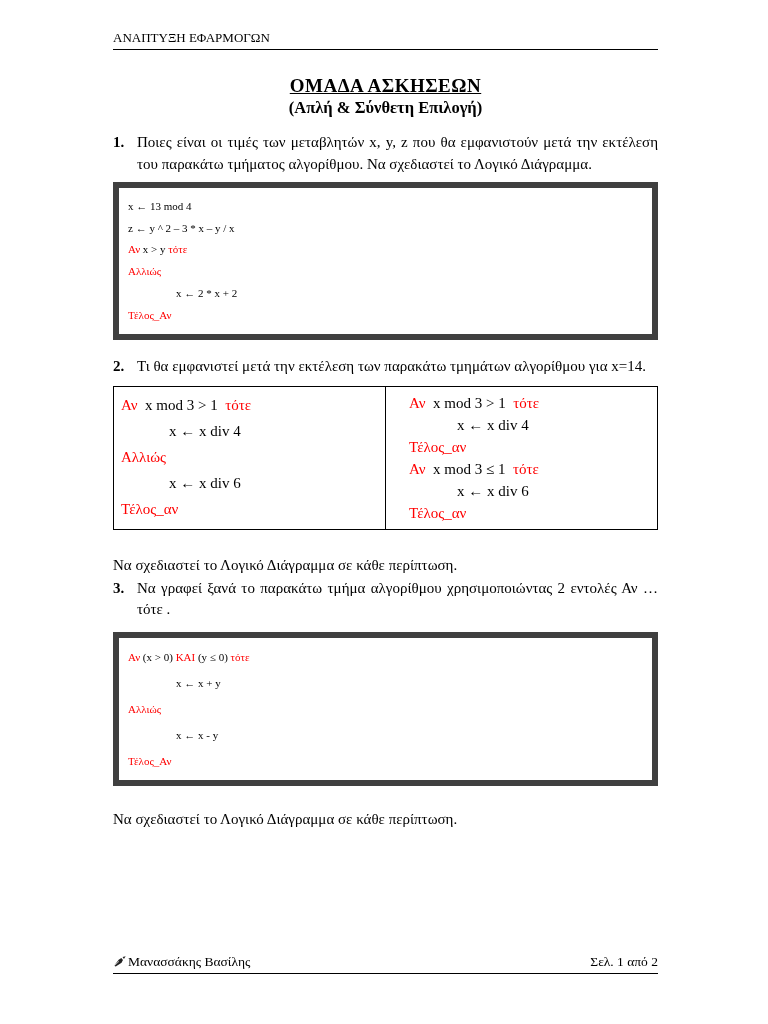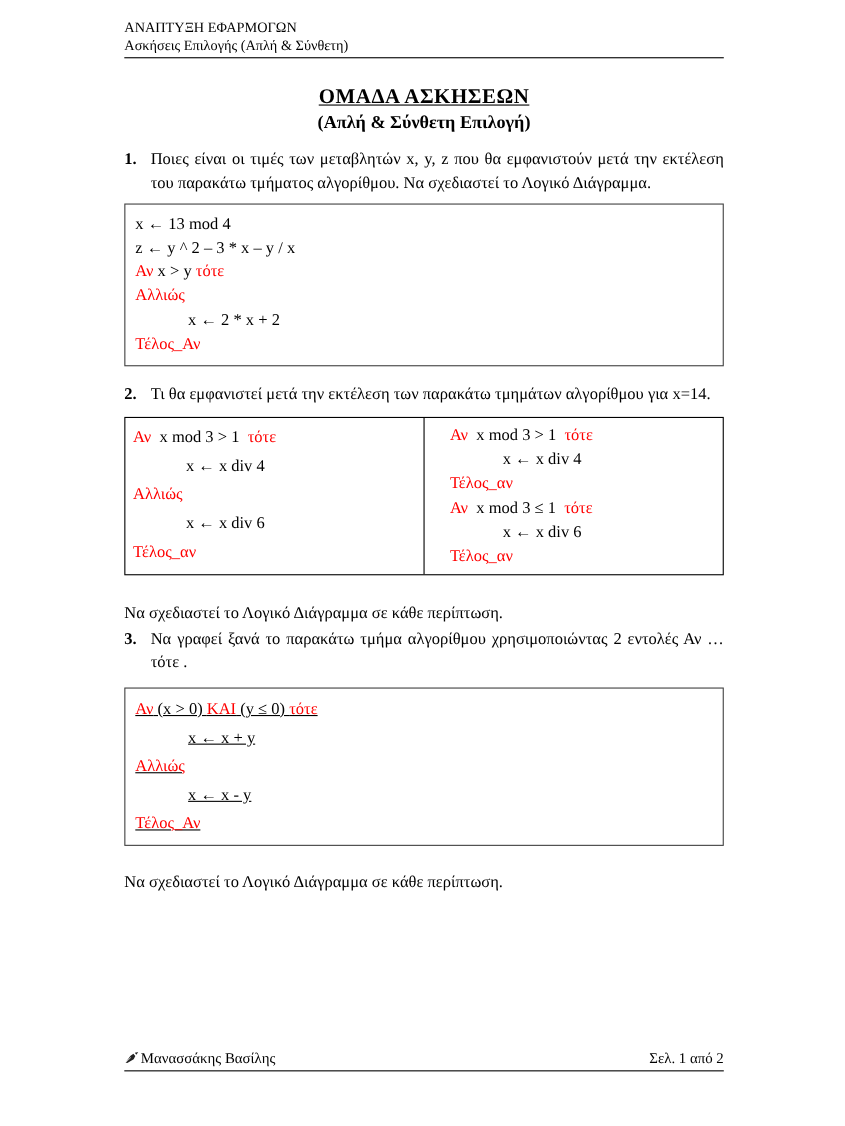--- a/index.html
+++ b/index.html
@@ -13,27 +13,26 @@
     color:#000;
     overflow:hidden;
   }
   .content {
     position:absolute;
     left:113px; top:0;
     width:545px;
   }
   
   .header {
-    margin-top:17px;
+    margin-top:30px;
     display:flex;
     justify-content:space-between;
     font-size:13px;
     padding-bottom:3px;
     border-bottom:1px solid #000;
-    flex-direction:column;
   }
   
   .title {
     margin-top:24px;
     text-align:center;
     font-size:19px;
     font-weight:bold;
     letter-spacing:0.5px;
     text-decoration:underline;
     line-height:23px;
@@ -50,27 +49,27 @@
     font-size:15px;
     line-height:21.5px;
   }
   .q-num { width:24px; font-weight:bold; flex:0 0 24px; }
   .q-text { flex:1; text-align:justify; }
   .q1 { margin-top:14px; }
   .q2 { margin-top:16px; }
   .q3 { margin-top:2px; }
   
   .code-box {
-    border:1px solid #404040;
-    font-size:15px;
+    border:6px solid #404040;
+    font-size:11px;
   }
   .box1 { margin-top:7px; padding:8px 9px; }
   .box1 .code-line { line-height:21.7px; }
   .box3 { margin-top:11px; padding:6px 9px; }
-  .box3 .code-line { line-height:26px;text-decoration:underline; }
+  .box3 .code-line { line-height:26px; }
   .code-line { white-space:pre; }
   .code-line.indent { padding-left:48px; }
   .kw { color:var(--kw,#ff0000); }
   .plain { color:#000; }
   
   .code-table {
     margin-top:8px;
     display:grid;
     grid-template-columns:272px 273px;
     border:1px solid #000;
@@ -100,21 +99,20 @@
   .pen-icon { width:14px; height:12px; display:inline-block; }
 </style>
 </head>
 <body>
 
 <div class="page">
   <div class="content">
 
     <div class="header">
       <span>ΑΝΑΠΤΥΞΗ ΕΦΑΡΜΟΓΩΝ</span>
-      <span>Ασκήσεις Επιλογής (Απλή &amp; Σύνθετη)</span>
     </div>
 
     <div class="title">ΟΜΑΔΑ ΑΣΚΗΣΕΩΝ</div>
     <div class="subtitle">(Απλή &amp; Σύνθετη Επιλογή)</div>
 
     <div class="question q1">
       <span class="q-num">1.</span>
       <span class="q-text">Ποιες είναι οι τιμές των μεταβλητών x, y, z που θα εμφανιστούν μετά την εκτέλεση του παρακάτω τμήματος αλγορίθμου. Να σχεδιαστεί το Λογικό Διάγραμμα.</span>
     </div>
 

